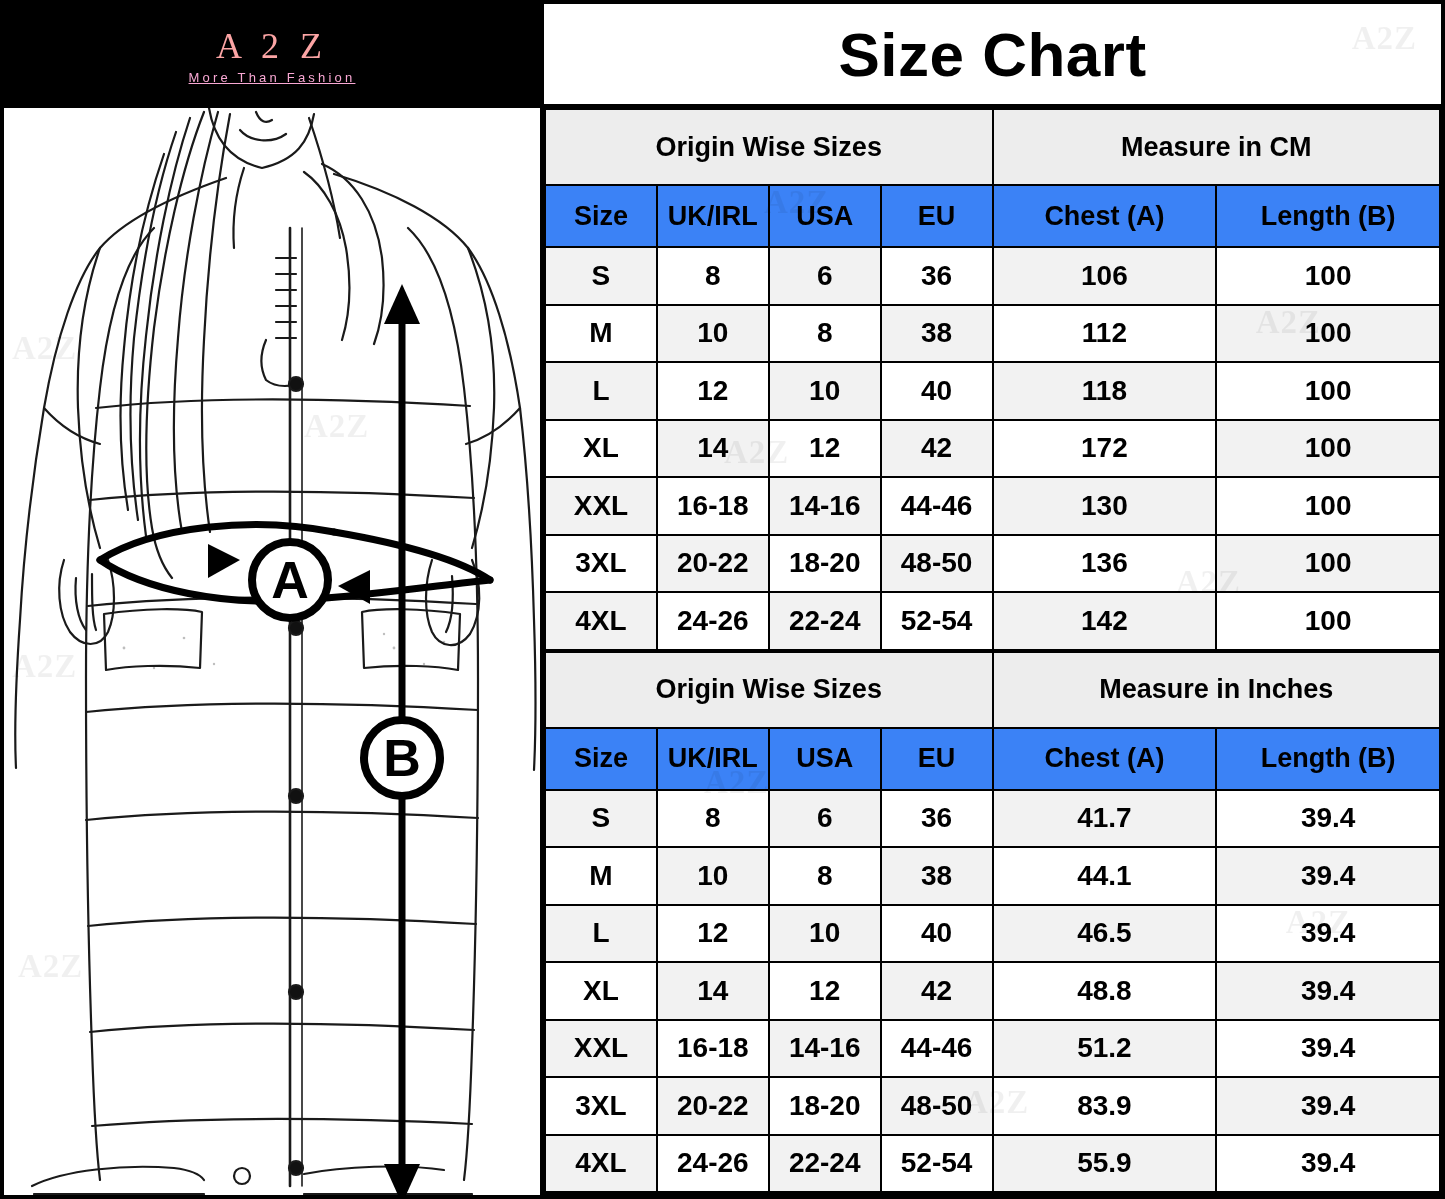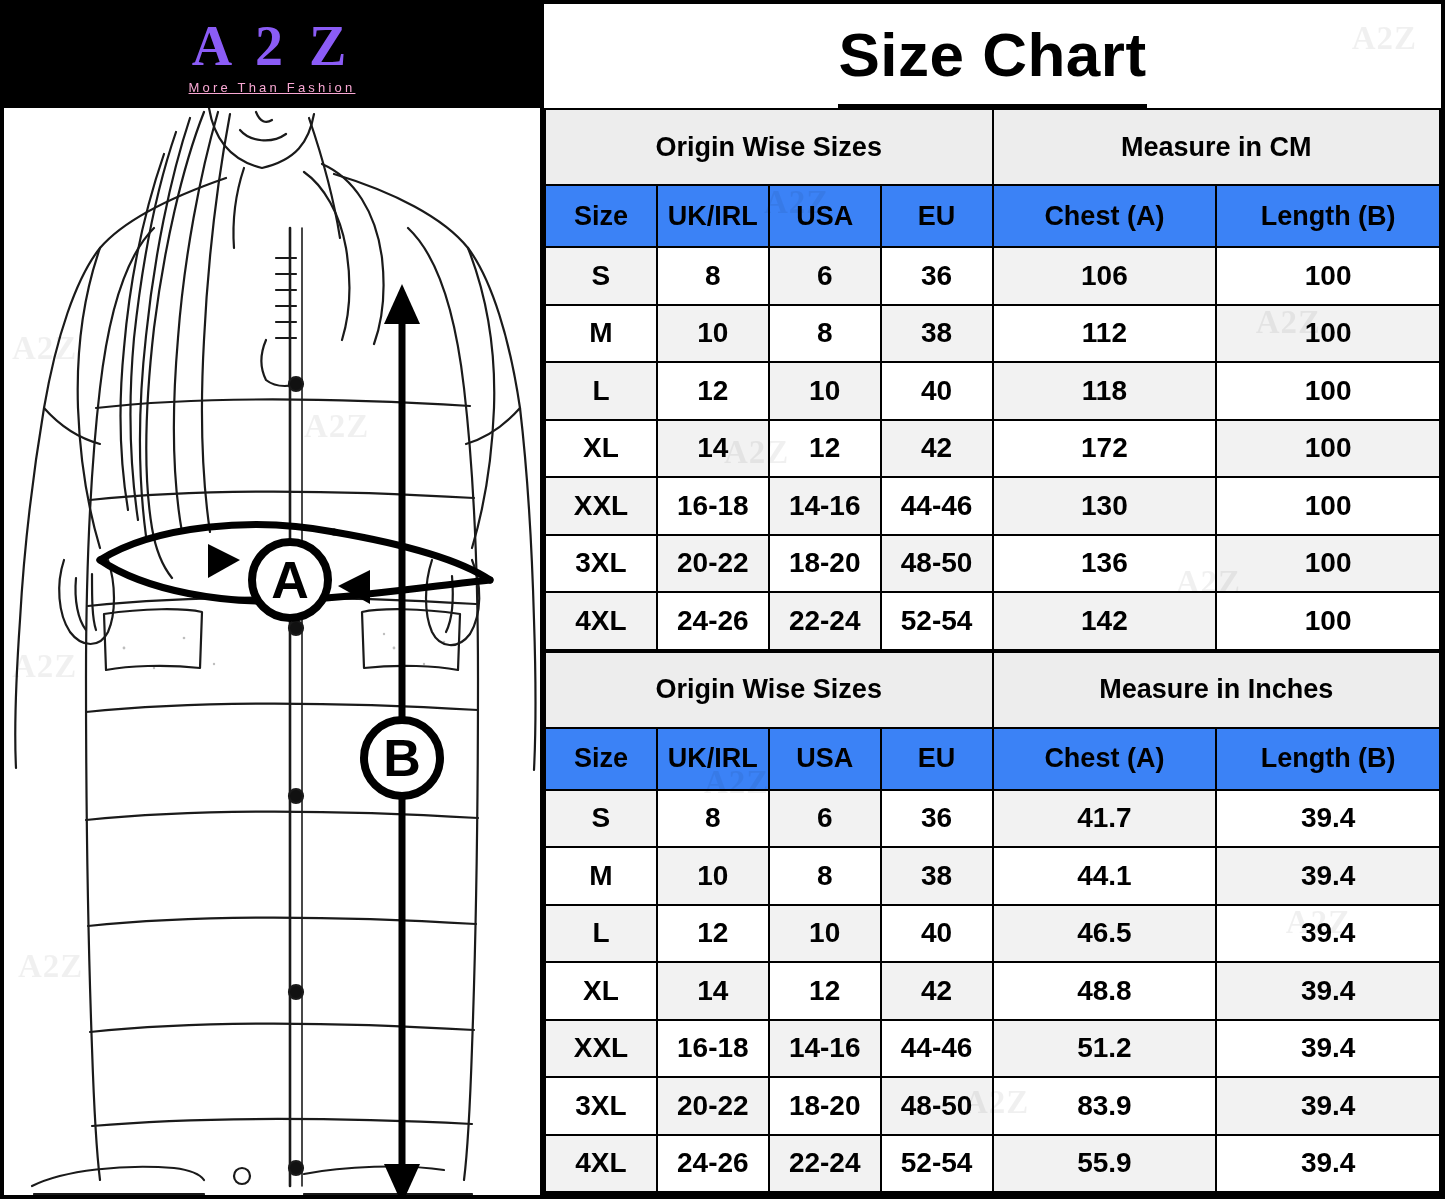--- a/index.html
+++ b/index.html
@@ -43,26 +43,26 @@
     flex: 0 0 104px;
     background: #000;
     color: #fff;
     display: flex;
     flex-direction: column;
     align-items: center;
     justify-content: center;
     position: relative;
   }
   .brand-name {
-    font-size: 56px;
+    font-size: 36px;
     letter-spacing: 6px;
-    font-weight: 700;
+    font-weight: 400;
     line-height: 1;
     font-family: "Liberation Serif", serif;
-    color: #8b5cf6;
+    color: #fca5a5;
   }
   .brand-tag {
     font-size: 13px;
     letter-spacing: 3.2px;
     margin-top: 6px;
     color: #f9a8d4;
     font-family: "Liberation Sans", sans-serif;
     text-decoration: underline;
   }
   .figure-area {
@@ -80,21 +80,20 @@
   }
 
   
   .right-panel {
     flex: 1 1 auto;
     display: flex;
     flex-direction: column;
     box-sizing: border-box;
     position: relative;
     background: #fff;
-    align-items: center;
   }
   .chart-title {
     height: 104px;
     flex: 0 0 104px;
     display: flex;
     align-items: center;
     justify-content: center;
     font-size: 62px;
     font-weight: bold;
     border-bottom: 4px solid #000;

